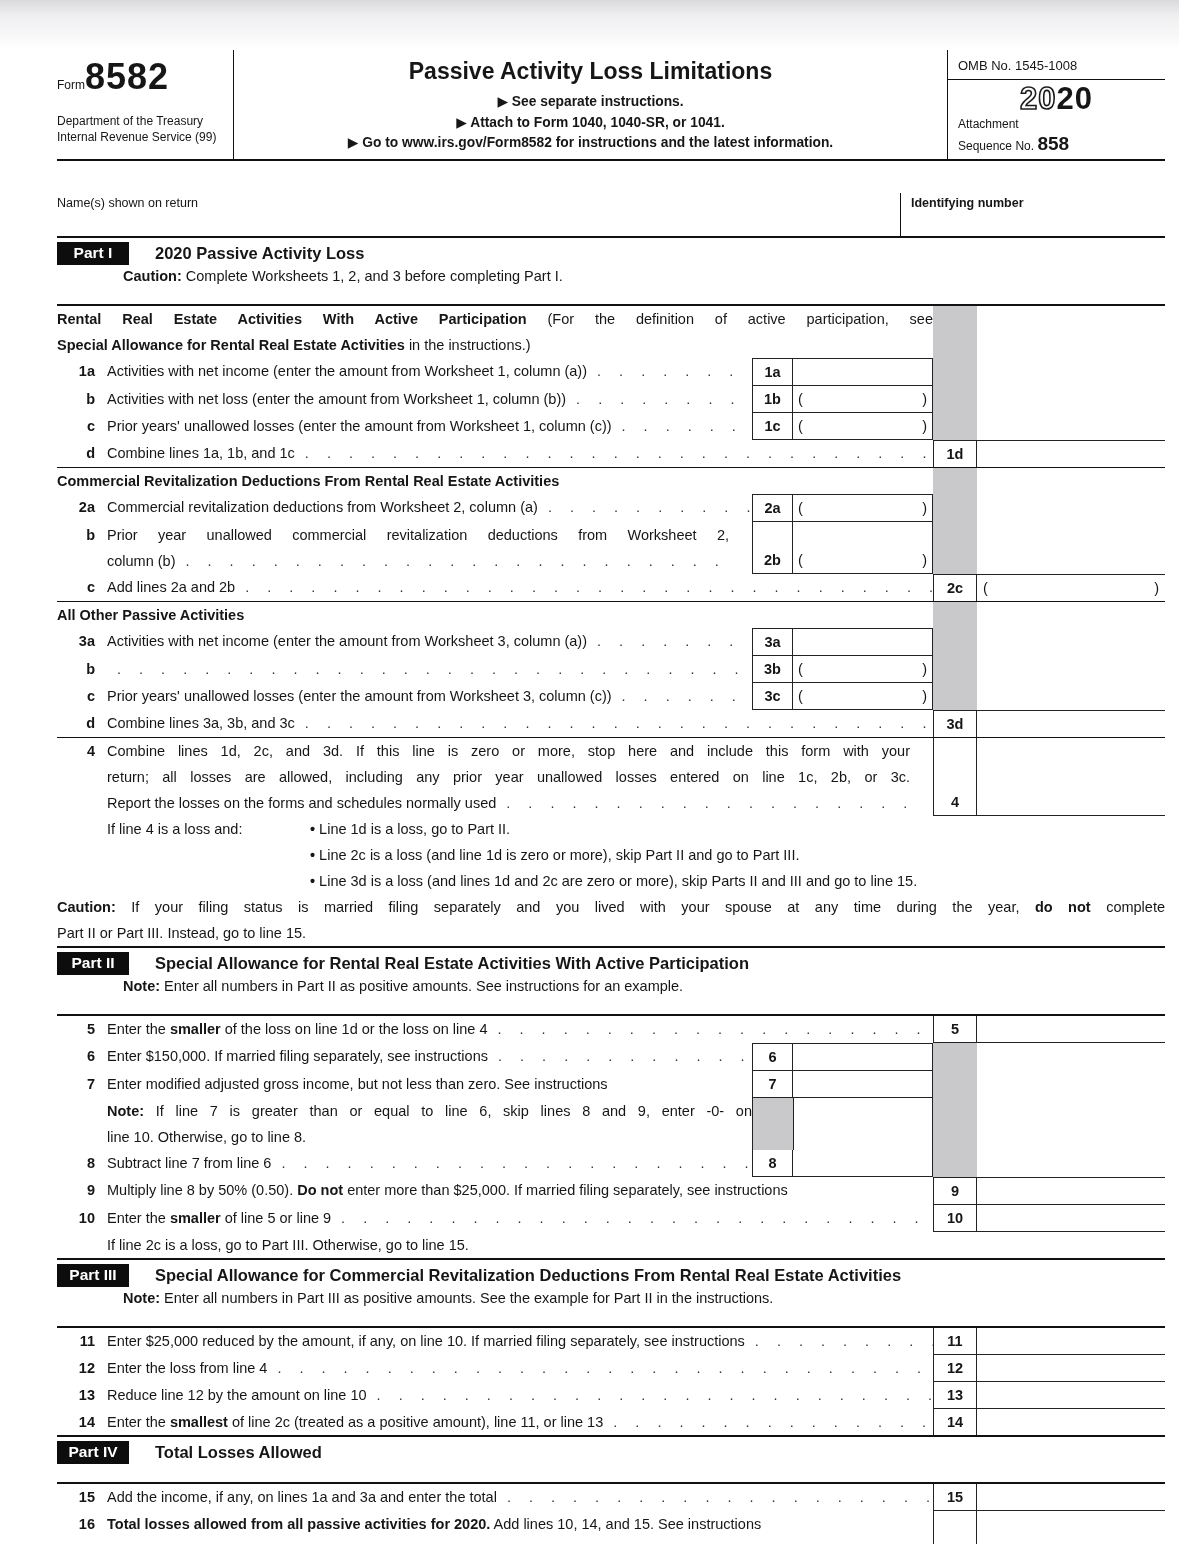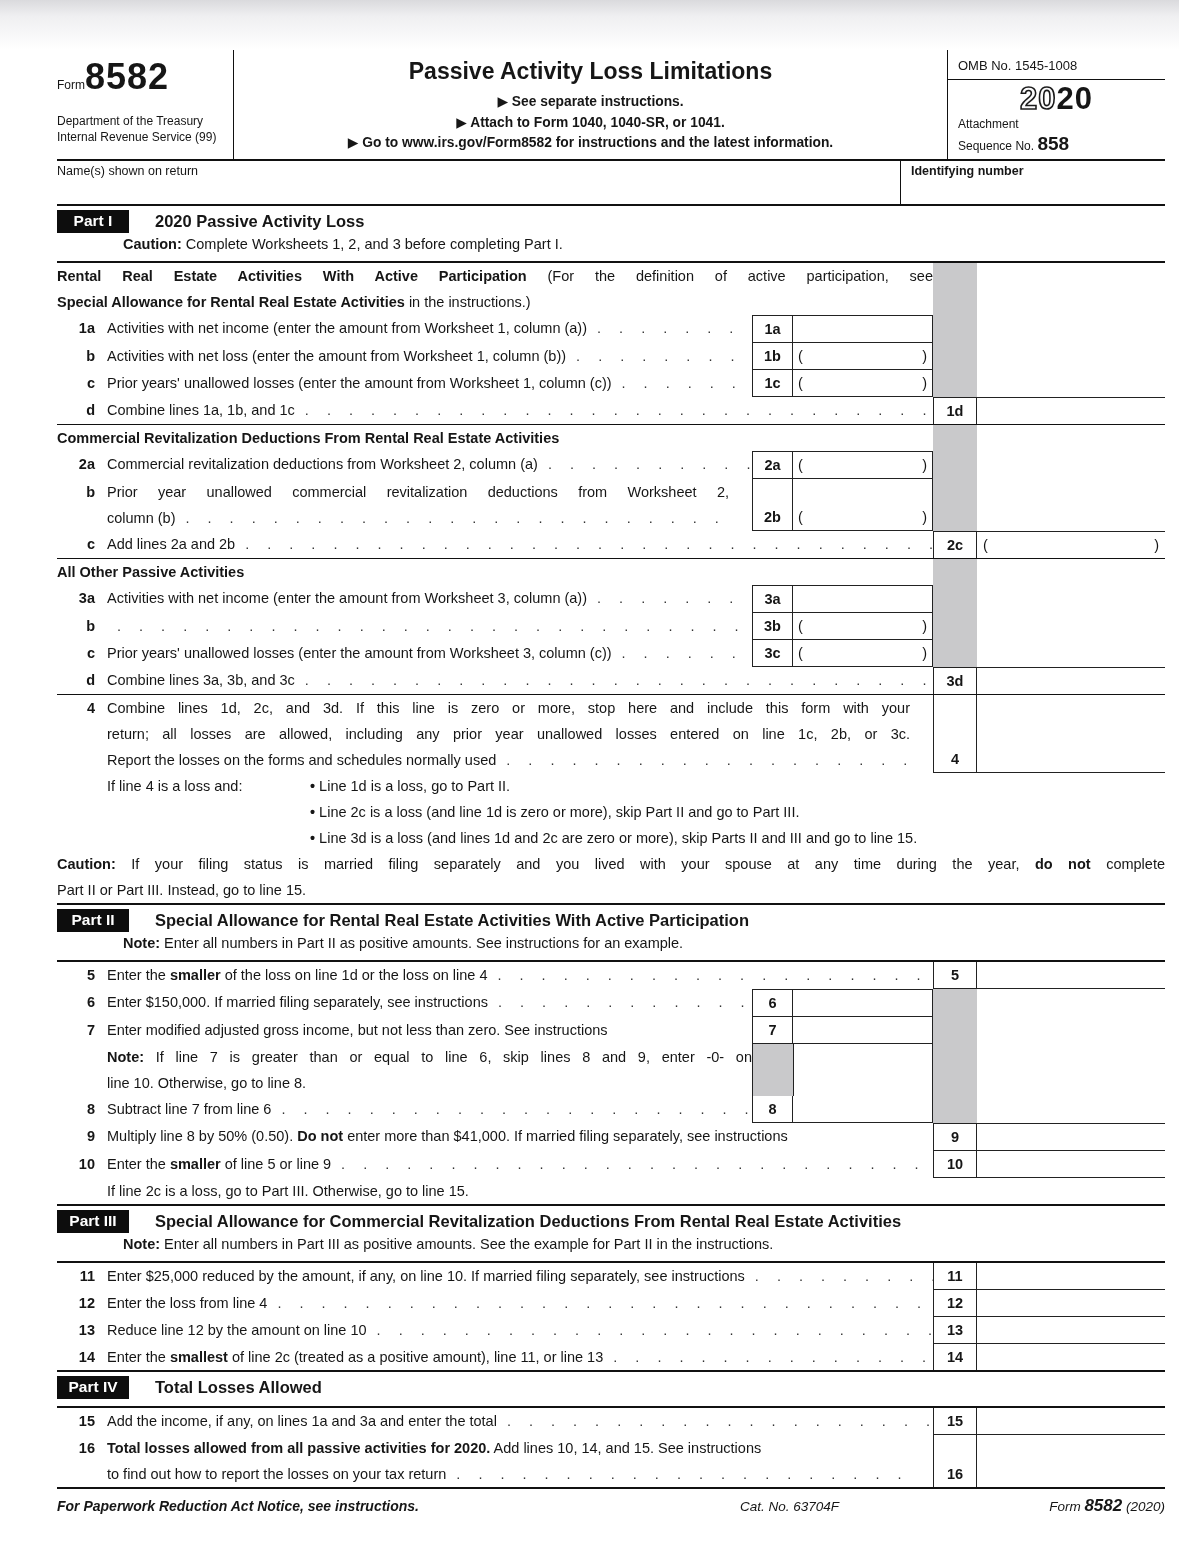--- a/index.html
+++ b/index.html
@@ -18,26 +18,26 @@
 .h-title { font-size:23px; font-weight:bold; margin:2px 0 7px; }
 .h-sub { font-size:13.8px; font-weight:bold; line-height:1.5; }
 .it { }
 .hdr-right { width:218px; border-left:1.8px solid #111; display:flex; flex-direction:column; }
 .omb { font-size:13px; padding:8px 0 6px 10px; border-bottom:1.8px solid #111; }
 .year { font-size:31px; font-weight:bold; text-align:center; letter-spacing:1px; line-height:1.2; }
 .year-o { color:#fbfbfc; -webkit-text-stroke:1.6px #1a1a1a; }
 .attach { font-size:12px; padding:0 0 3px 10px; line-height:1.25; }
 .attach-no { font-size:19px; font-weight:bold; }
 
-.namerow { display:flex; border-bottom:2.5px solid #111; min-height:45px; }
+.namerow { display:flex; border-bottom:2.5px solid #111; min-height:45px;margin-top:32px; }
 .name-cell { flex:1; font-size:12.5px; padding-top:3px; }
 .id-cell { width:265px; border-left:1.5px solid #111; font-size:12.5px; font-weight:bold; padding:3px 0 0 10px; }
 
 
-.phead { padding:4px 0 7px; border-bottom:2px solid #111; }
+.phead { padding:4px 0 18px; border-bottom:2px solid #111; }
 .phead.bt2 { border-top:2px solid #111; }
 .phead-row { display:flex; align-items:center; }
 .ptab { background:#0d0d0d; color:#fff; font-weight:bold; font-size:15.5px; width:72px; text-align:center; padding:2px 0 3px; flex:none; }
 .ptitle { font-weight:bold; font-size:16.5px; margin-left:26px; }
 .pnote { margin-left:66px; font-size:14.5px; padding:3px 0 2px; }
 
 .b { font-weight:bold; }
 
 
 .frow { display:flex; min-height:26px; line-height:26px;justify-content:center; }
@@ -438,21 +438,21 @@
       <div class="gslot gray"></div>
           <div class="rslot"></div>
     </div>
 
     <div class="frow">
       <div class="num">9</div>
       <div class="tb">
             <div class="fl">
               <span>Multiply line 8 by 50% (0.50). </span>
               <span class="b">Do not</span>
-              <span> enter more than $41,000. If married filing separately, see instructions</span>
+              <span> enter more than $25,000. If married filing separately, see instructions</span>
             </div>
           </div>
       <div class="gslot glab bt">9</div>
       <div class="rslot rbox bt"></div>
     </div>
 
     <div class="frow">
       <div class="num">10</div>
       <div class="tb">
             <div class="fl">

